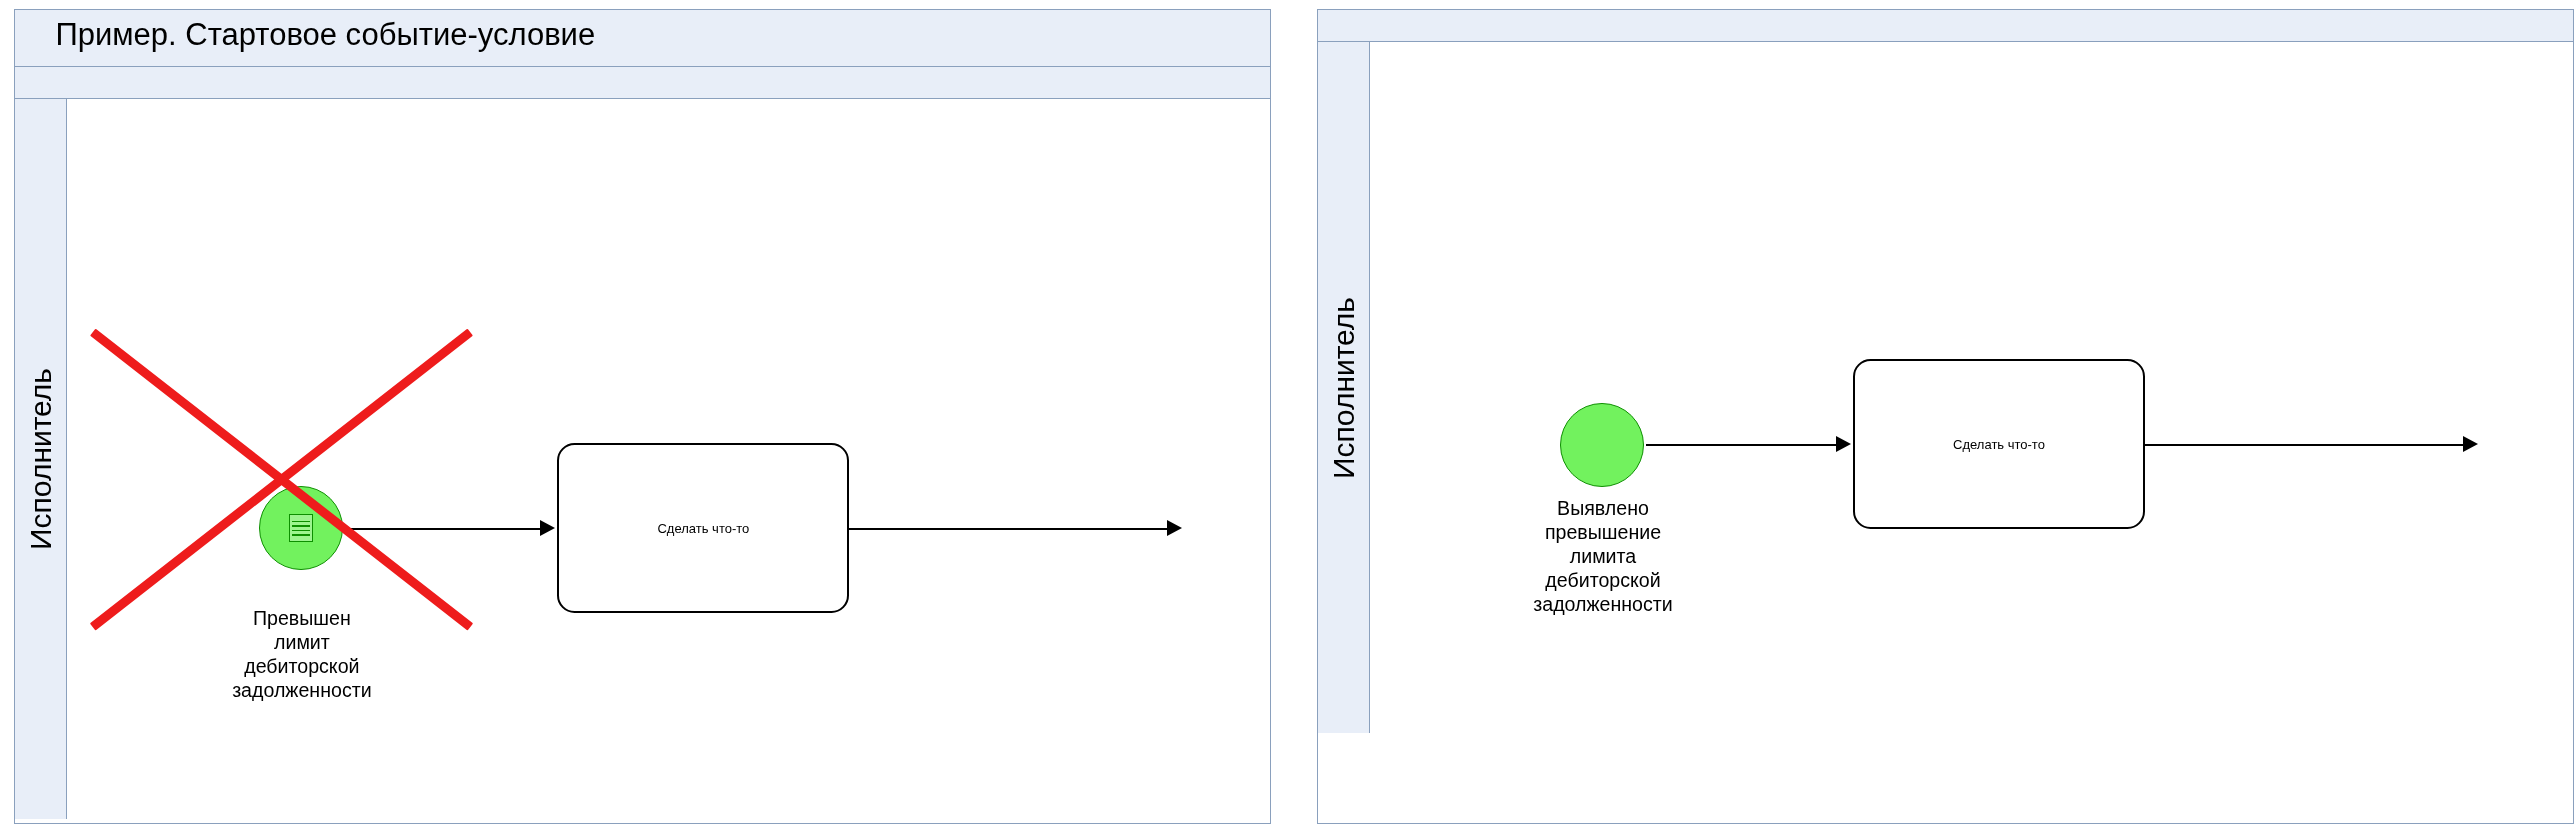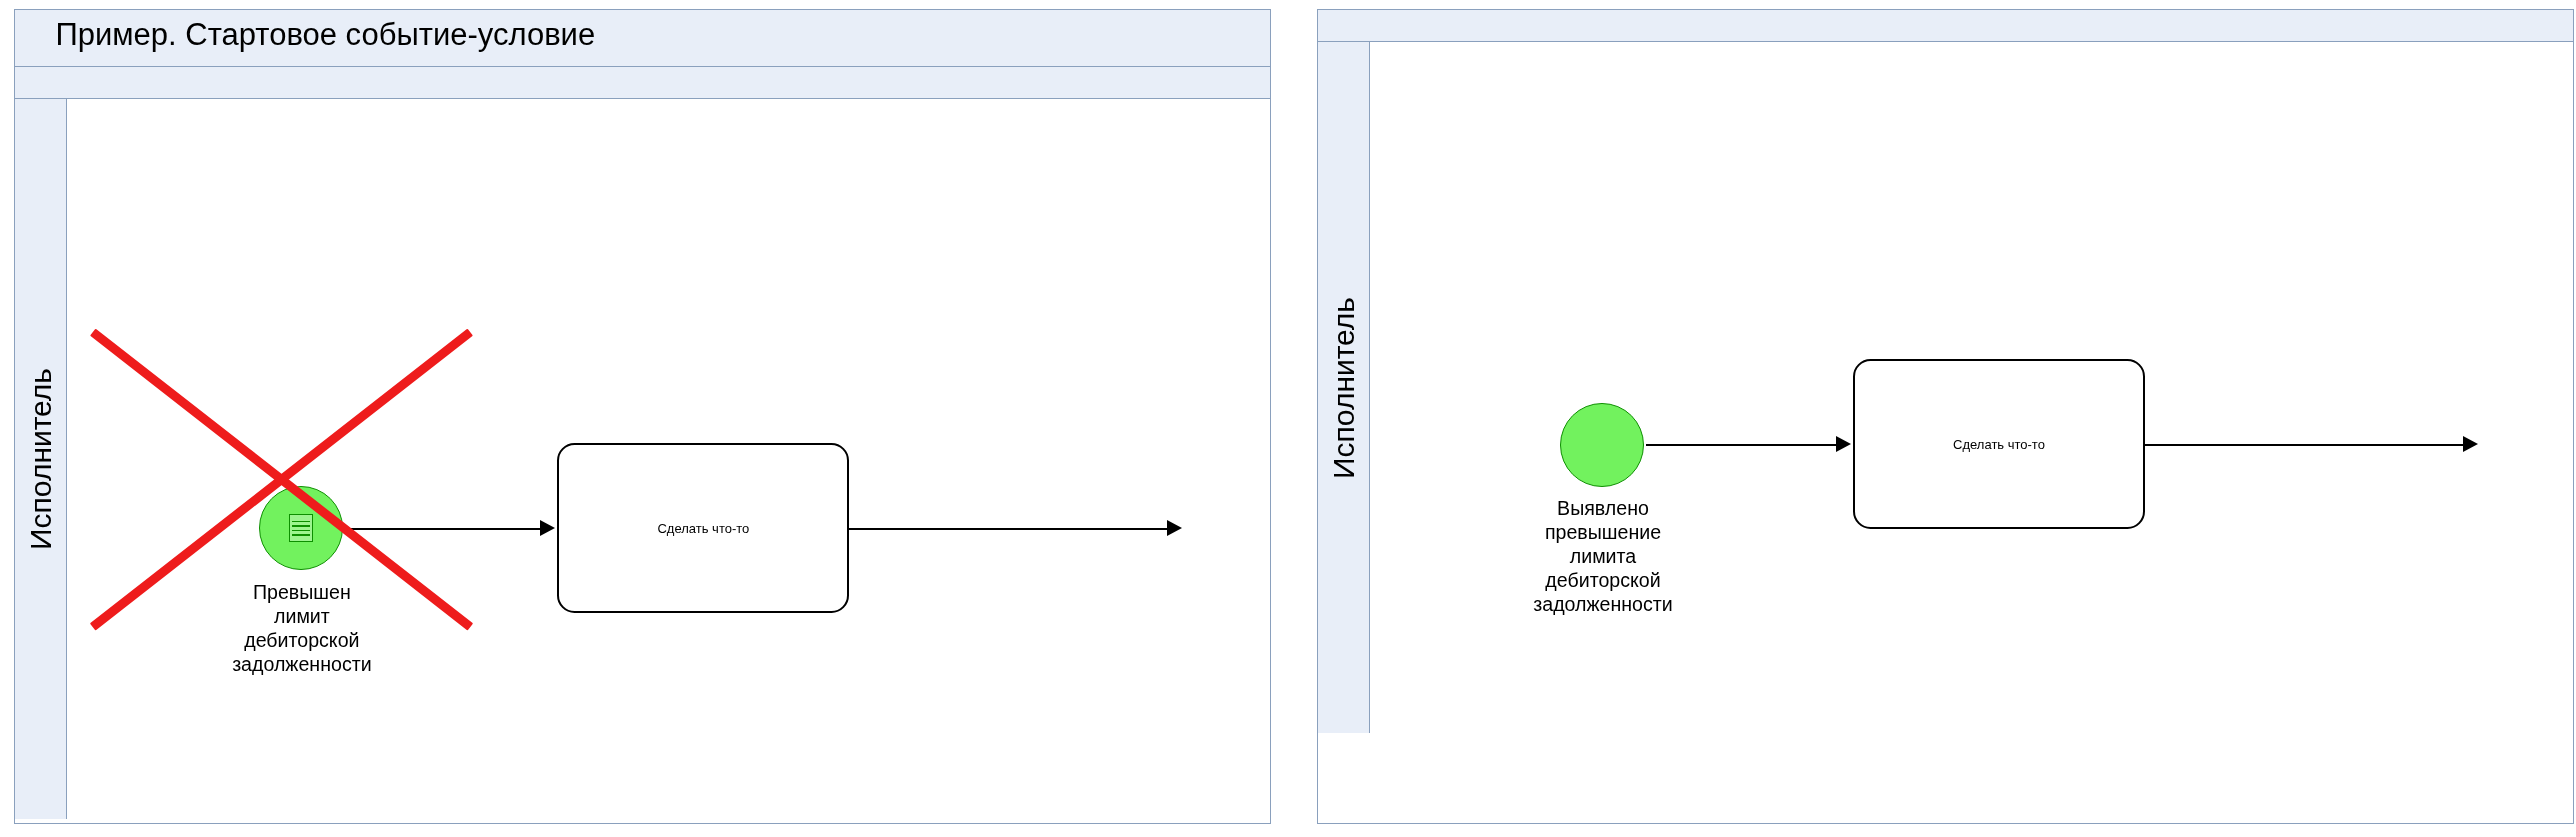--- a/index.html
+++ b/index.html
@@ -174,21 +174,21 @@
 
         <div class="start-event" style="left:192px; top:387px; width:84px; height:84px;">
           <span class="cond-icon">
             <i></i>
               <i></i>
               <i></i>
               <i></i>
           </span>
         </div>
 
-        <div class="event-label" style="left:121px; top:482px; width:227px;">Превышен
+        <div class="event-label" style="left:121px; top:508px; width:227px;">Превышен
 лимит
 дебиторской
 задолженности</div>
 
         <div class="flow" style="left:278px; top:429px; width:196px;"></div>
         <div class="arrowhead" style="left:473px; top:421px;"></div>
 
         <div class="task" style="left:490px; top:344px; width:292px; height:170px;">
           <span>Сделать что-то</span>
         </div>

